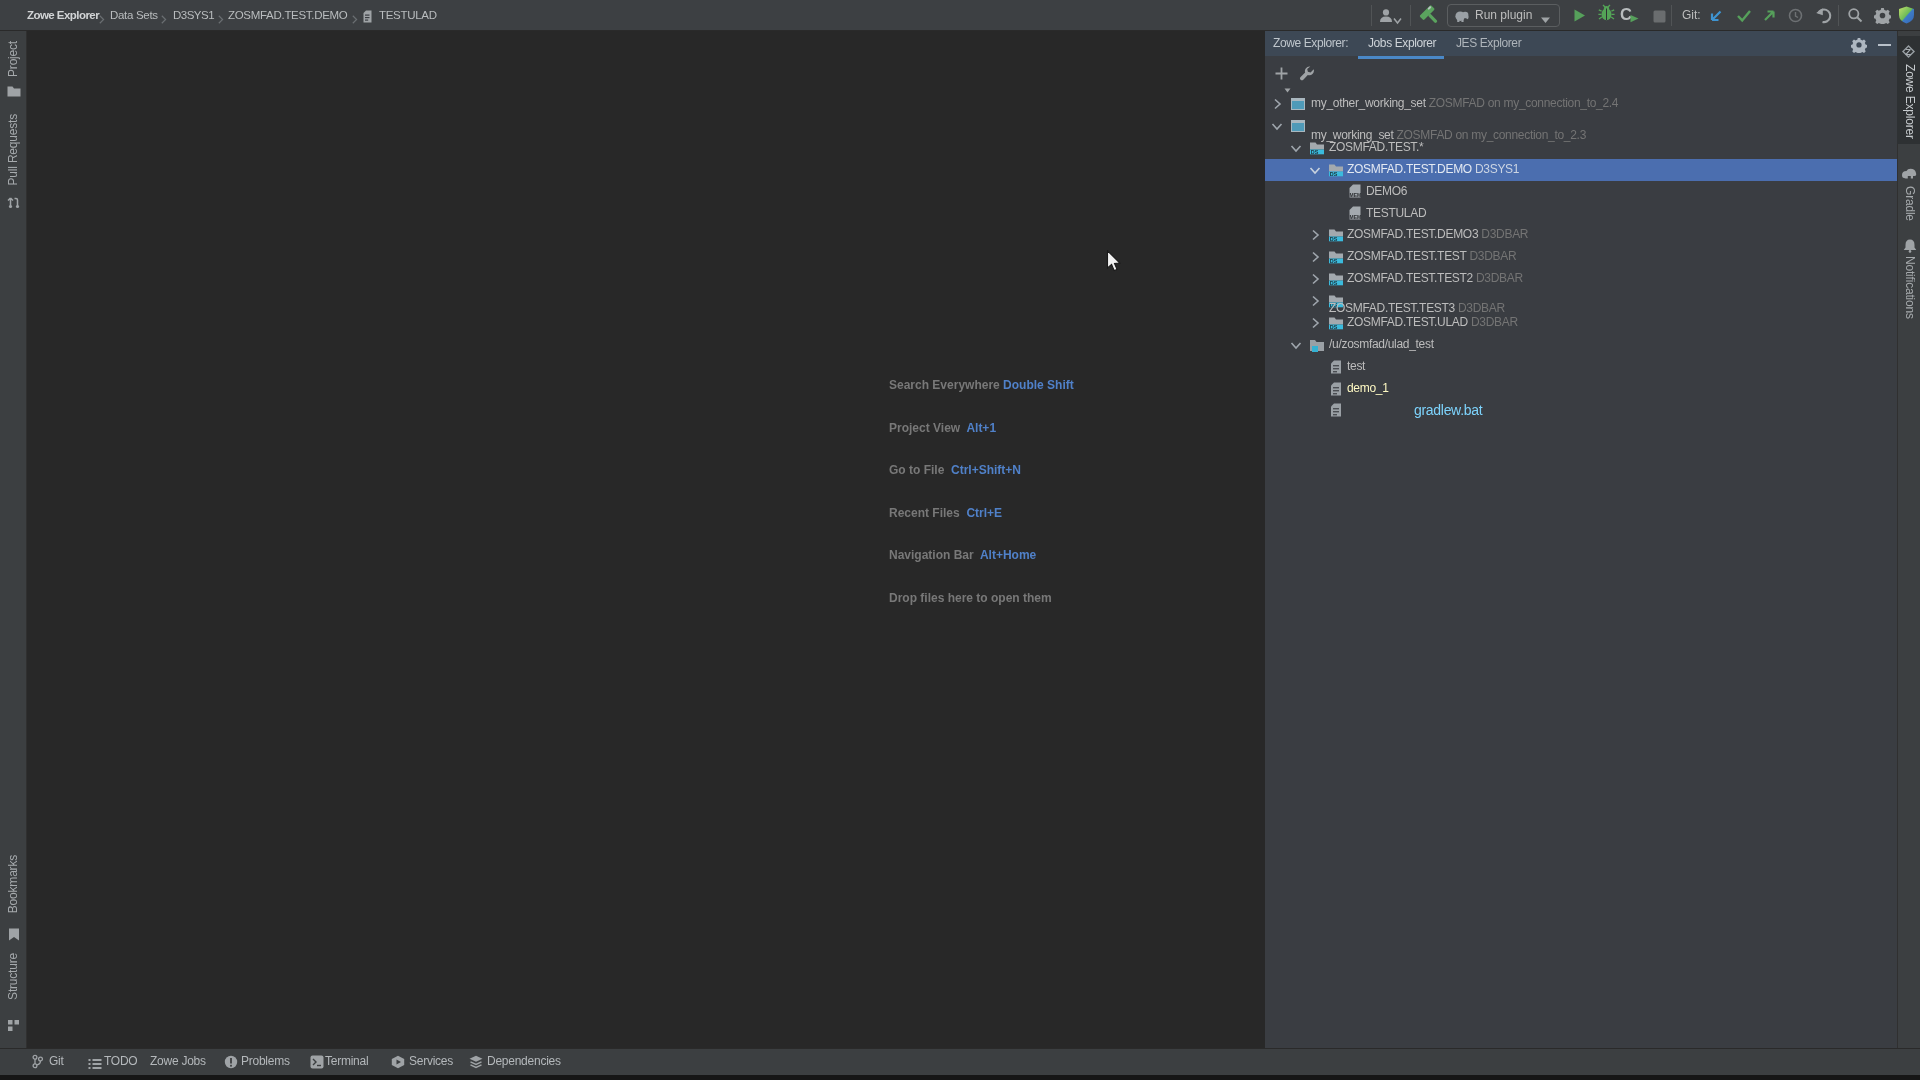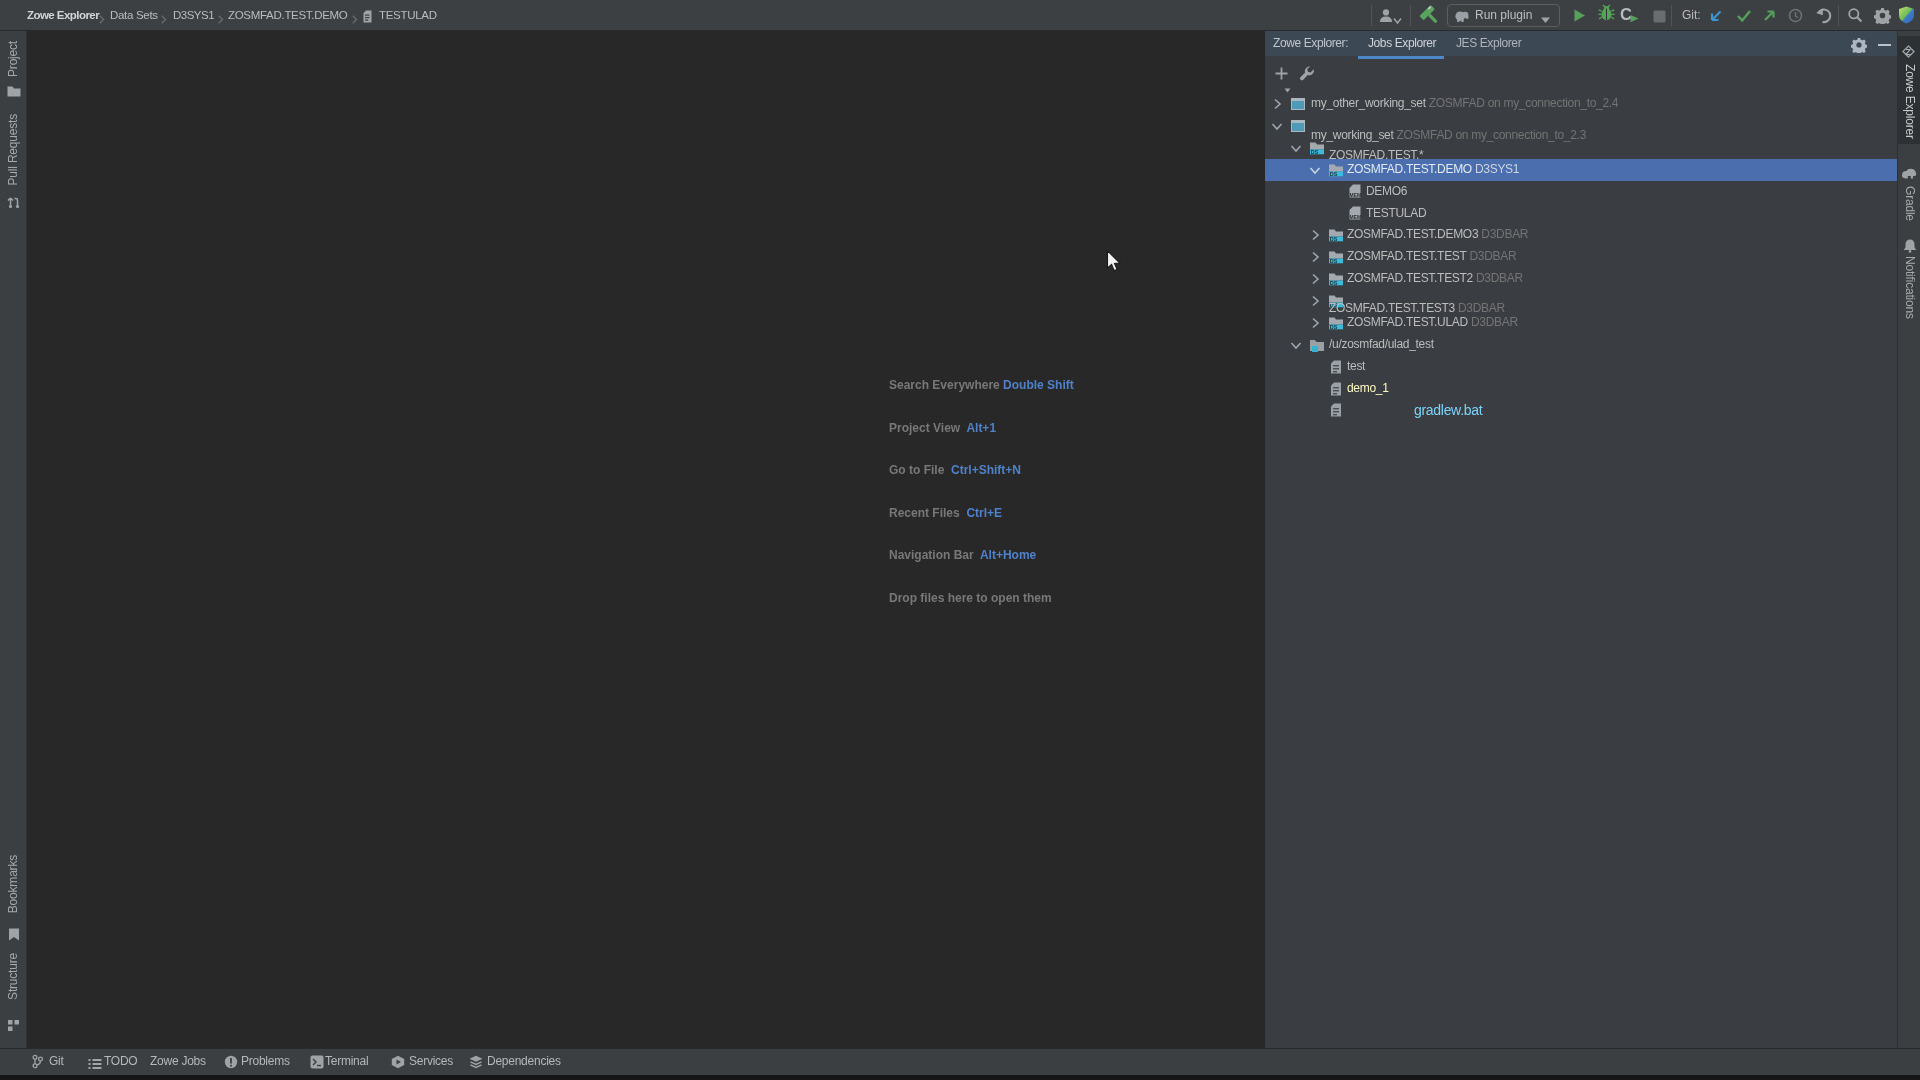--- a/index.html
+++ b/index.html
@@ -190,21 +190,21 @@
     </svg></div>
 <div class="abs" style="left:1311px; top:125px; height:21.90px; line-height:21.90px; font-size:12px; letter-spacing:-0.3px; color:#bdbdbd; white-space:pre;">my_working_set<span style="color:#747474;"> ZOSMFAD on my_connection_to_2.3</span></div>
 <div class="abs" style="left:1288px; top:139.60px;"><svg width="16" height="16" viewBox="0 0 16 16" style="">
       <path d="M3.5 6 L8 11 L12.5 6" fill="none" stroke="#9fa6ad" stroke-width="1.6"></path>
     </svg></div>
 <div class="abs" style="left:1309px; top:139.60px;"><svg width="16" height="16" viewBox="0 0 16 16" style="">
       <path d="M1 2.5 h5.5 l1.5 2 H15 v5 H1 Z" fill="#a3a9ae"></path>
       <rect x="1" y="9.5" width="14" height="4.8" fill="#3bbbdd"></rect>
       <text x="1.8" y="13.8" font-size="5.4" font-weight="bold" fill="#1d3038" font-family="Liberation Sans">DS</text>
     </svg></div>
-<div class="abs" style="left:1329px; top:136.80px; height:21.90px; line-height:21.90px; font-size:12px; letter-spacing:-0.3px; color:#bdbdbd; white-space:pre;margin-top:8px;">ZOSMFAD.TEST.*</div>
+<div class="abs" style="left:1329px; top:136.80px; height:21.90px; line-height:21.90px; font-size:12px; letter-spacing:-0.3px; color:#bdbdbd; white-space:pre;">ZOSMFAD.TEST.*</div>
 <div class="abs" style="left:1265px; top:158.70px; width:632px; height:21.90px; background:#4b6eaf;"></div>
 <div class="abs" style="left:1307px; top:161.50px;"><svg width="16" height="16" viewBox="0 0 16 16" style="">
       <path d="M3.5 6 L8 11 L12.5 6" fill="none" stroke="#c8d2de" stroke-width="1.6"></path>
     </svg></div>
 <div class="abs" style="left:1328px; top:161.50px;"><svg width="16" height="16" viewBox="0 0 16 16" style="">
       <path d="M1 2.5 h5.5 l1.5 2 H15 v5 H1 Z" fill="#a3a9ae"></path>
       <rect x="1" y="9.5" width="14" height="4.8" fill="#3bbbdd"></rect>
       <text x="1.8" y="13.8" font-size="5.4" font-weight="bold" fill="#1d3038" font-family="Liberation Sans">DS</text>
     </svg></div>
 <div class="abs" style="left:1347px; top:158.70px; height:21.90px; line-height:21.90px; font-size:12px; letter-spacing:-0.3px; color:#e3e9f2; white-space:pre;">ZOSMFAD.TEST.DEMO<span style="color:#ccd5e3;"> D3SYS1</span></div>

